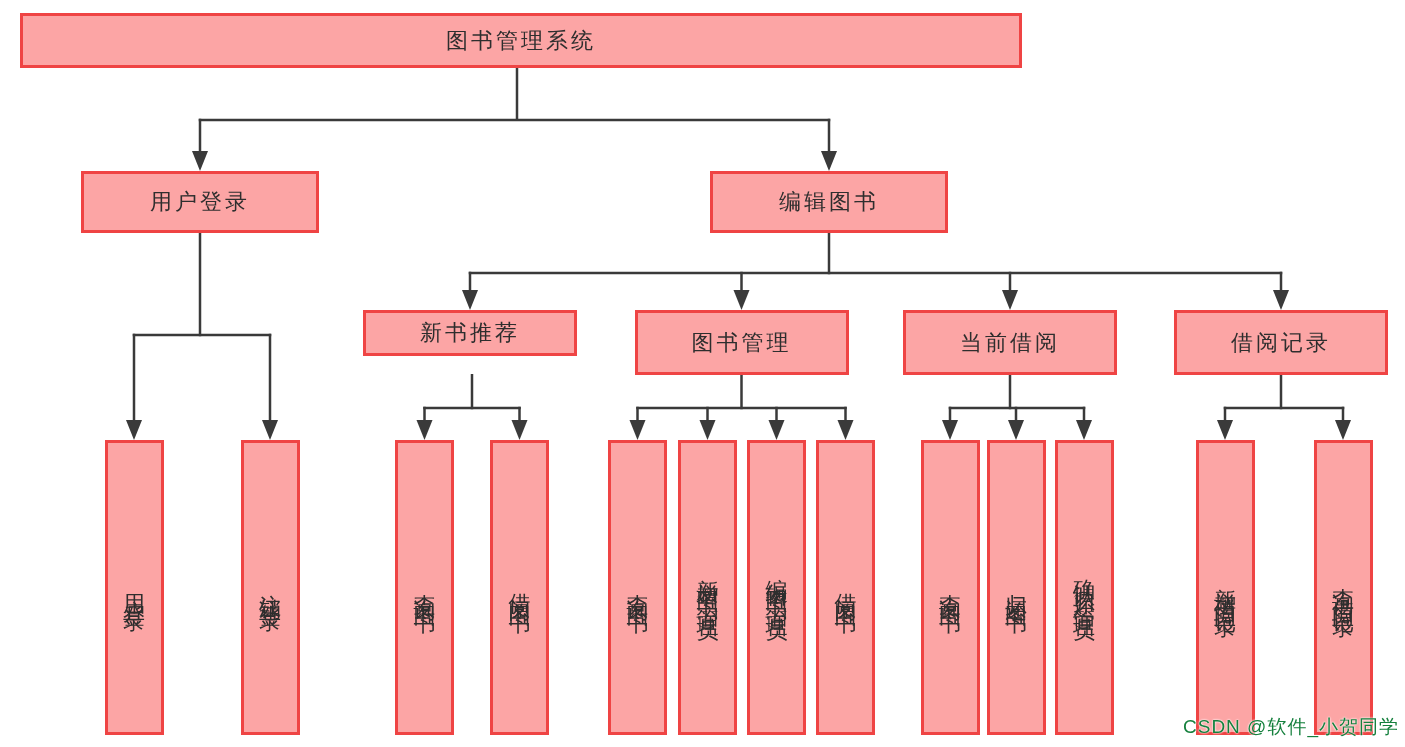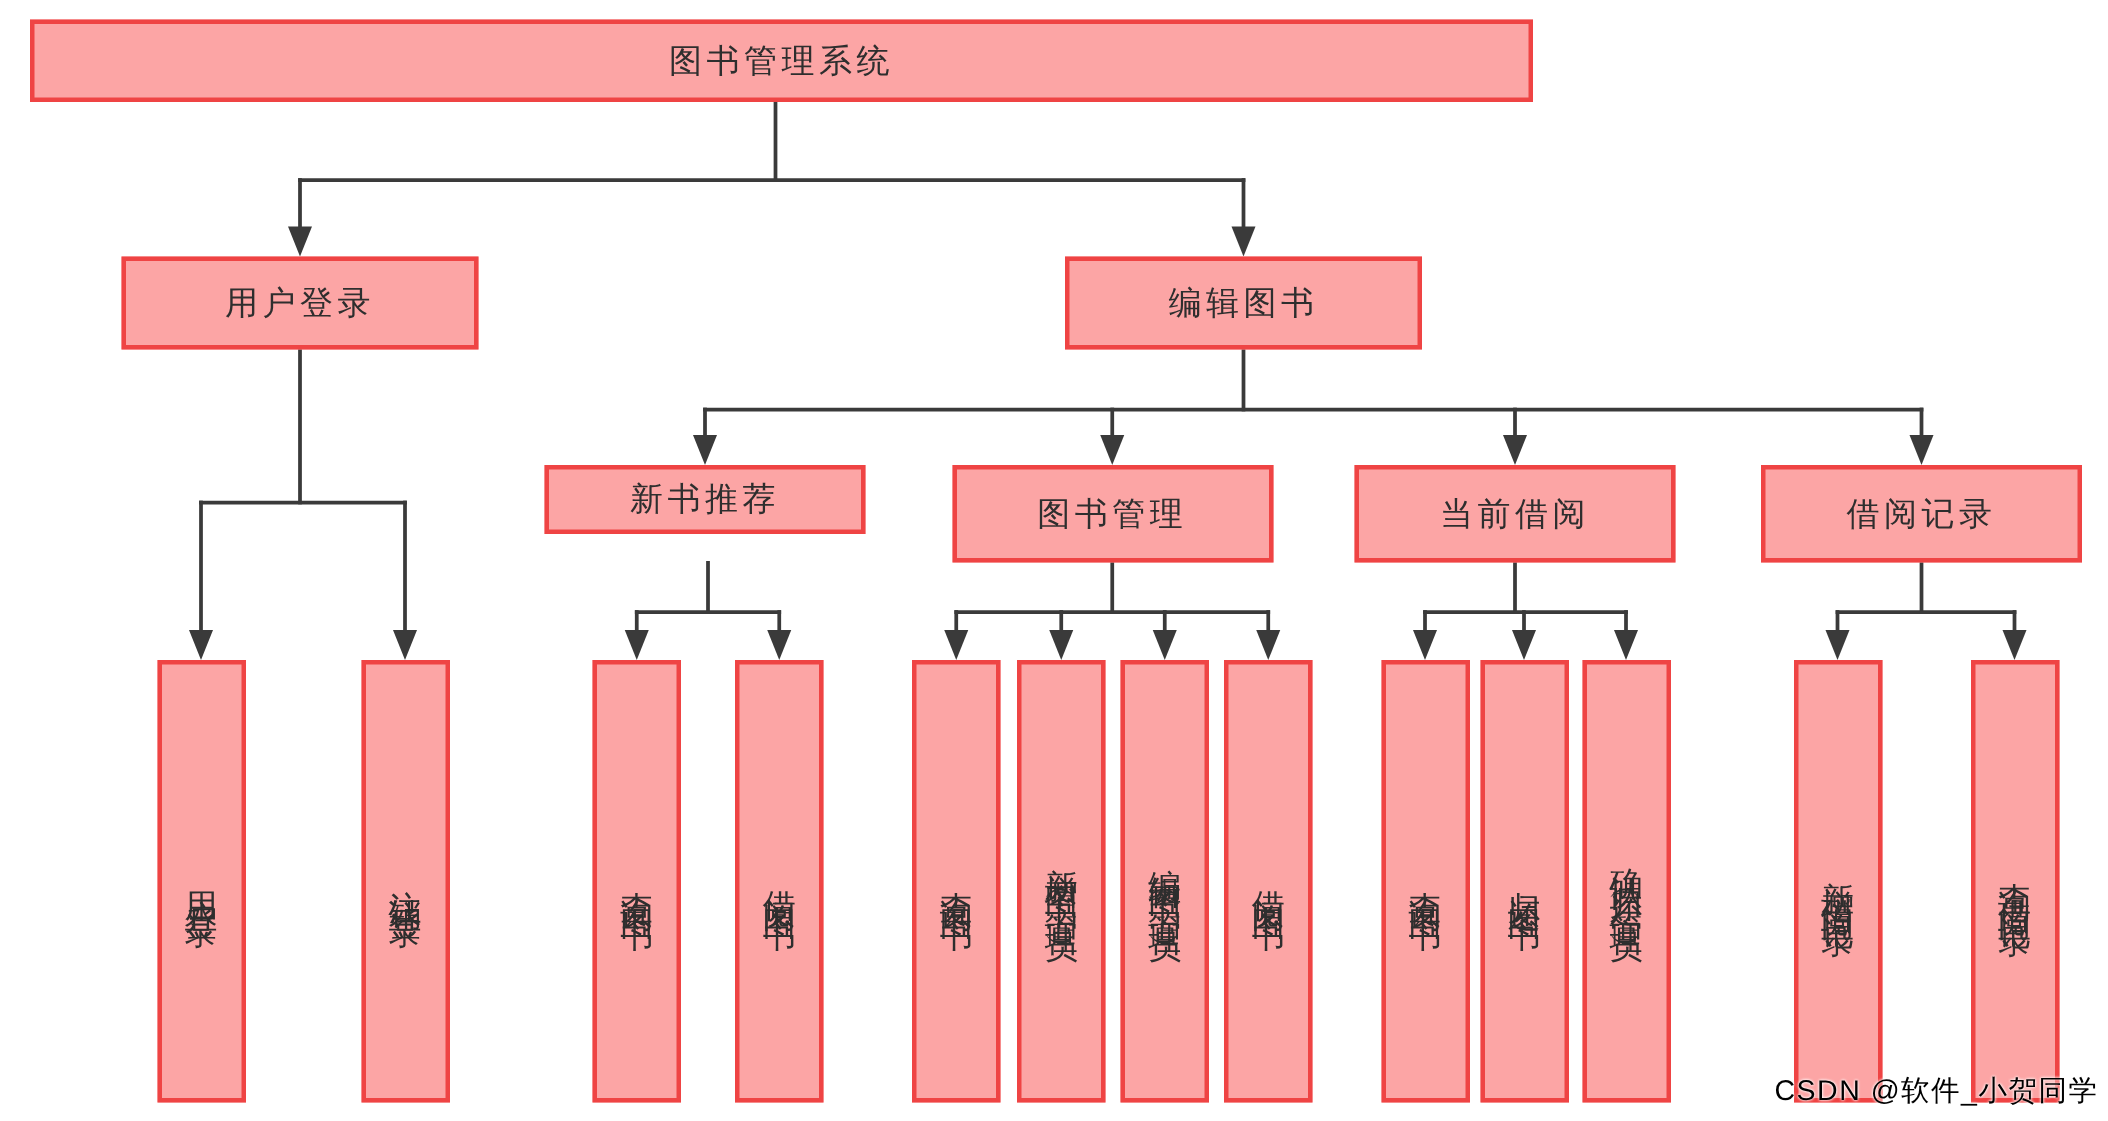--- a/index.html
+++ b/index.html
@@ -30,21 +30,21 @@
     line-height: 1;
     letter-spacing: 6px;
     color: #2e2e2e;
   }
   .watermark {
     position: absolute;
     left: 1183px;
     top: 714px;
     font-size: 19px;
     letter-spacing: 1px;
-    color: #000000;
+    color: #15803d;
     white-space: nowrap;
     text-shadow: 0 0 2px #ffffff, 0 0 2px #ffffff;
   }
 </style>
 </head>
 <body>
 
 <div class="canvas">
 
   <svg class="wires" width="1405" height="747" viewBox="0 0 1405 747">

